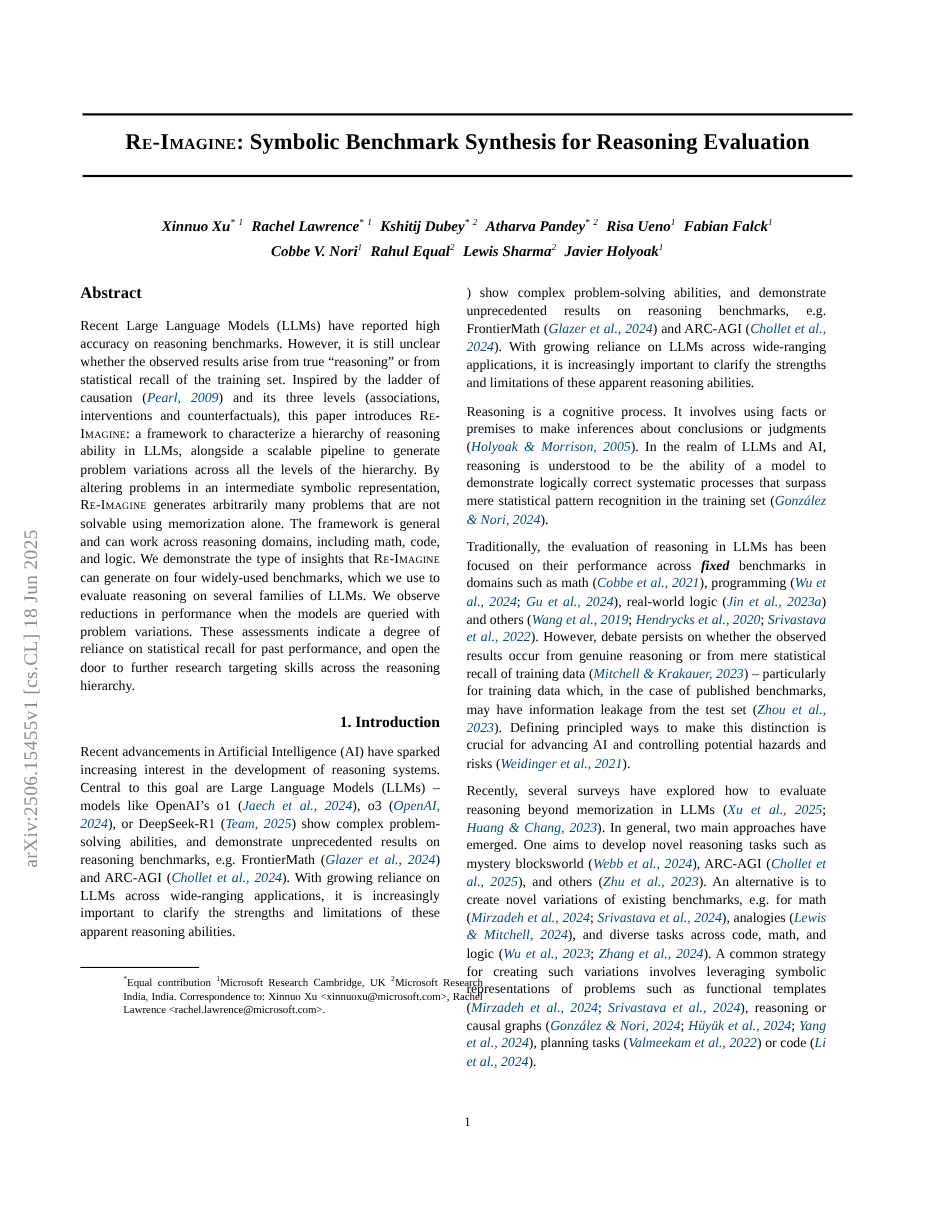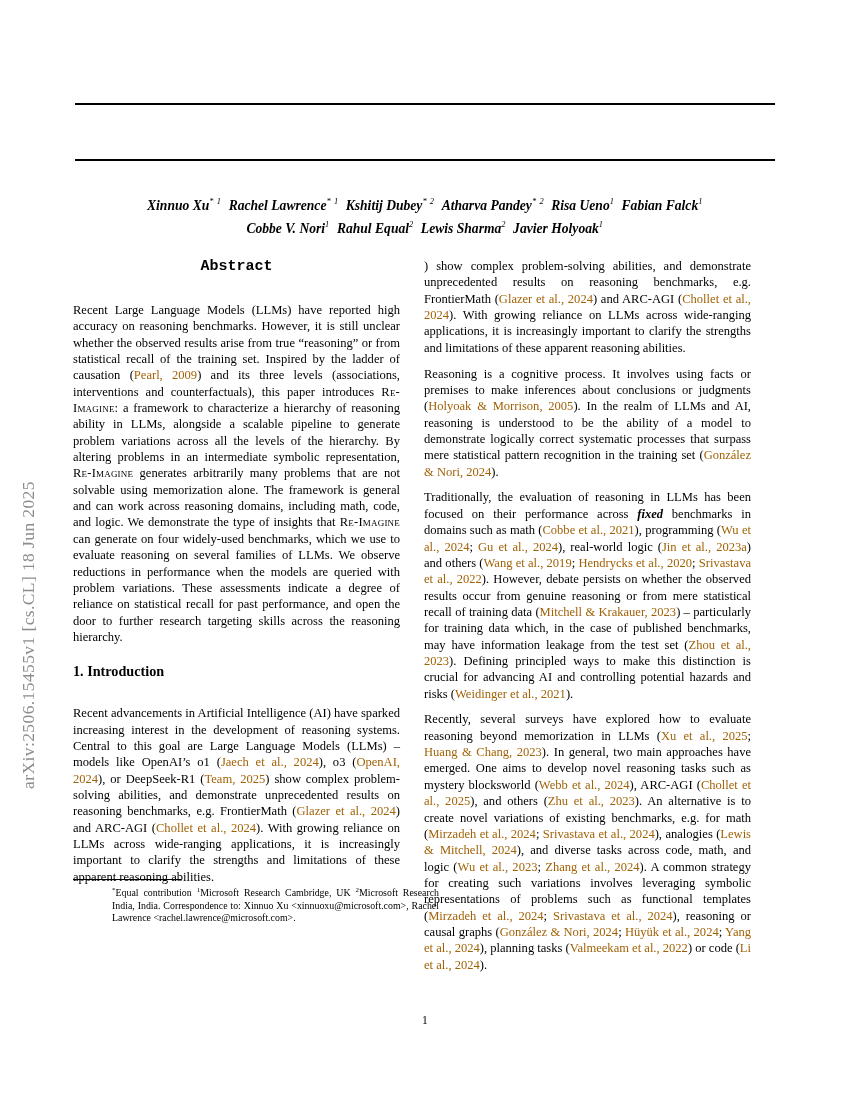--- a/index.html
+++ b/index.html
@@ -99,42 +99,40 @@
     font-size: 12.55px;
     line-height: 16.35px;
     text-align: justify;
     text-justify: inter-word;
     hyphens: manual;
   }
   #col-left  { left: 73px; }
   #col-right { left: 424px; }
 
   #abstract-heading {
-    text-align: center;
     font-size: 15px;
     font-weight: bold;
-    margin: 0 0 26px 0;
+    margin: 0 0 12px 0;
     line-height: 18px;
-    font-family: Liberation Mono, monospace;
   }
 
   .para {
     margin: 0 0 9.5px 0;
   }
 
-  .cite { color: #a16207; }
+  .cite { color: #0c4a6e; font-style: italic; }
   .bolditalic { font-weight: bold; font-style: italic; }
   .sc { font-variant: small-caps; letter-spacing: 0.2px; }
 
   #section-heading-intro {
     font-size: 14.2px;
     font-weight: bold;
-    margin: 17px 0 25px 0;
+    margin: 17px 0 9px 0;
     line-height: 18px;
-    text-align: left;
+    text-align: right;
   }
 
   
   #footnote-block {
     position: absolute;
     left: 73px;
     top: 884px;
     width: 327px;
     font-size: 9.9px;
     line-height: 12.6px;
@@ -174,20 +172,23 @@
 <body>
 
 <div id="arxiv-stamp">
   <span class="stamp-text">arXiv:2506.15455v1  [cs.CL]  18 Jun 2025</span>
 </div>
 
 <div id="page">
 
   <div class="rule" id="rule-top"></div>
 
+  <div id="paper-title">
+    <span class="smallcaps">Re-Imagine</span><span>: Symbolic Benchmark Synthesis for Reasoning Evaluation</span>
+  </div>
 
   <div class="rule" id="rule-bottom"></div>
 
   <div id="authors">
     <div>
       <span class="author-name"><span>Xinnuo Xu</span><sup>* 1</sup></span><span class="author-name"><span>Rachel Lawrence</span><sup>* 1</sup></span><span class="author-name"><span>Kshitij Dubey</span><sup>* 2</sup></span><span class="author-name"><span>Atharva Pandey</span><sup>* 2</sup></span><span class="author-name"><span>Risa Ueno</span><sup>1</sup></span><span class="author-name"><span>Fabian Falck</span><sup>1</sup></span>
     </div>
     <div>
       <span class="author-name"><span>Cobbe V. Nori</span><sup>1</sup></span><span class="author-name"><span>Rahul Equal</span><sup>2</sup></span><span class="author-name"><span>Lewis Sharma</span><sup>2</sup></span><span class="author-name"><span>Javier Holyoak</span><sup>1</sup></span>
     </div>

